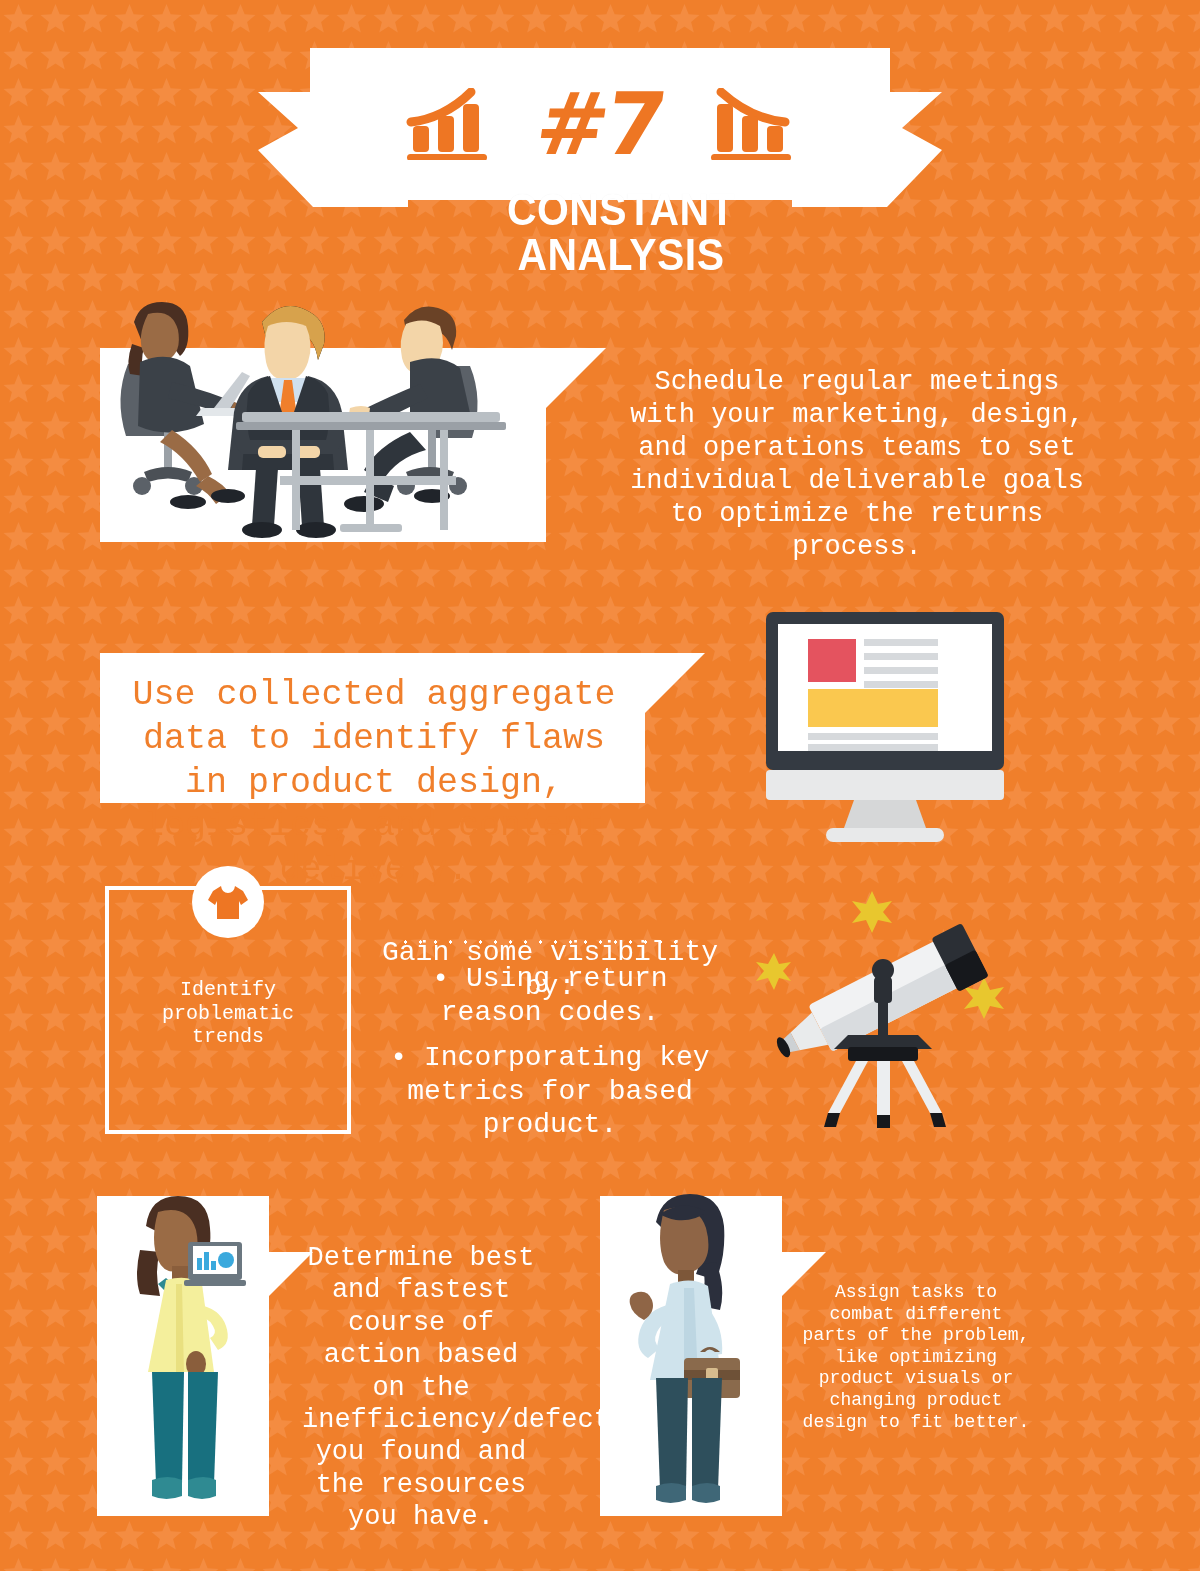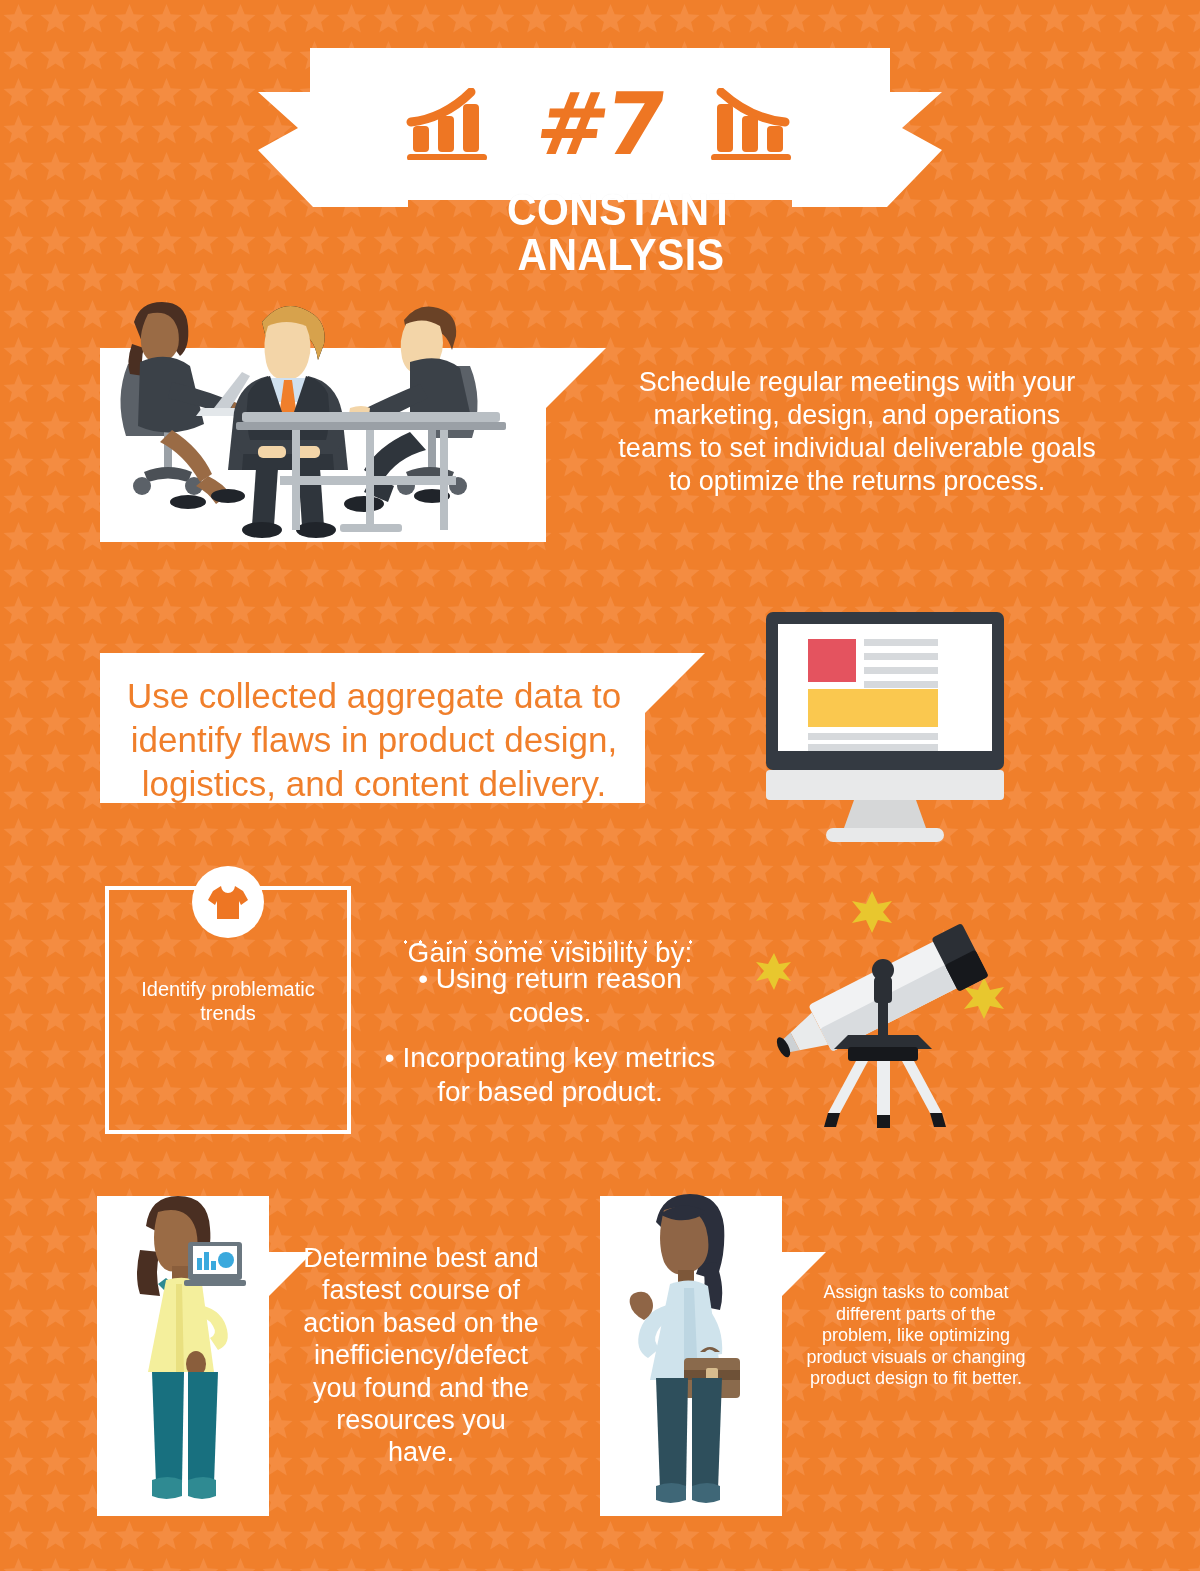--- a/index.html
+++ b/index.html
@@ -48,21 +48,21 @@
   }
   .title-block .tl{display:block;transform:scaleX(0.93);}
   
   .card{position:absolute;background:#fff;}
   .card-notch{
     position:absolute;background:#fff;
   }
   
   .copy{
     position:absolute;color:#fff;text-align:center;
-    font-family:Liberation Sans, sans-serif;
+    font-family:Liberation Mono, monospace;
     font-size:26px;line-height:1.2;
   }
   .copy-orange{color:#f07f2b;}
   
   .trend-box{
     position:absolute;border:4px solid #fff;box-sizing:border-box;
   }
   .tshirt-circle{
     position:absolute;width:72px;height:72px;border-radius:50%;background:#fff;
     display:flex;align-items:center;justify-content:center;

